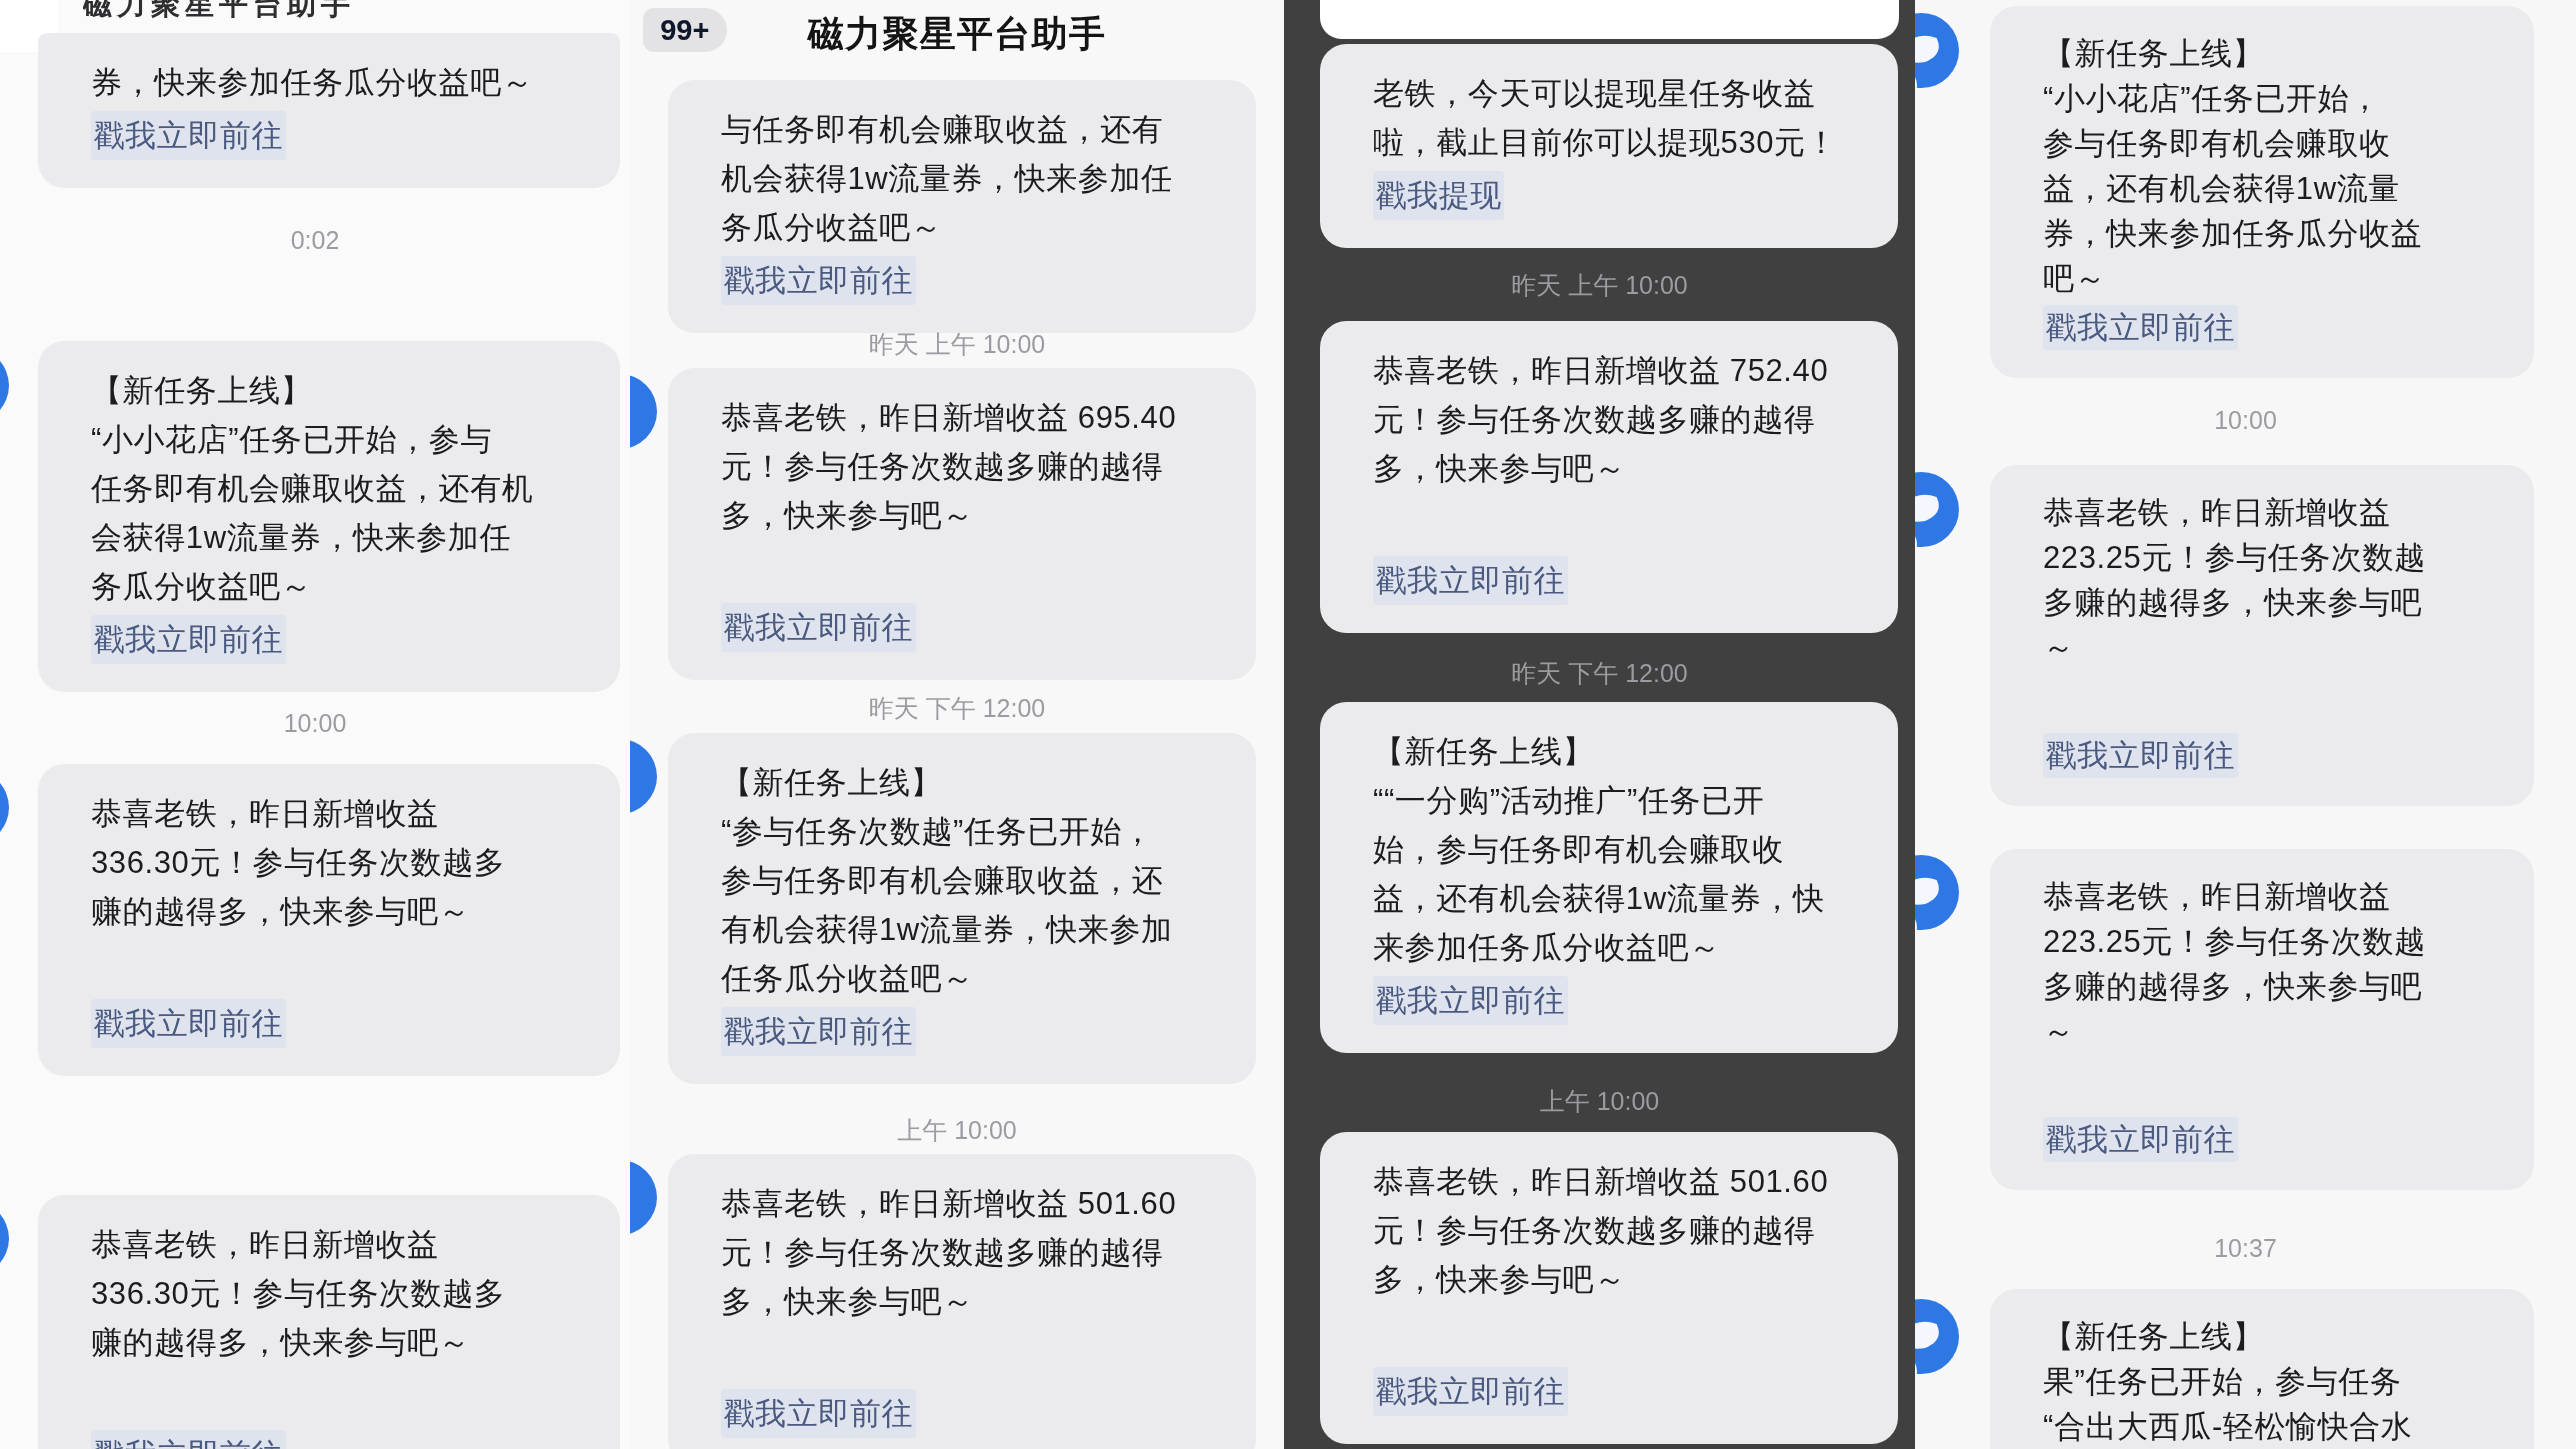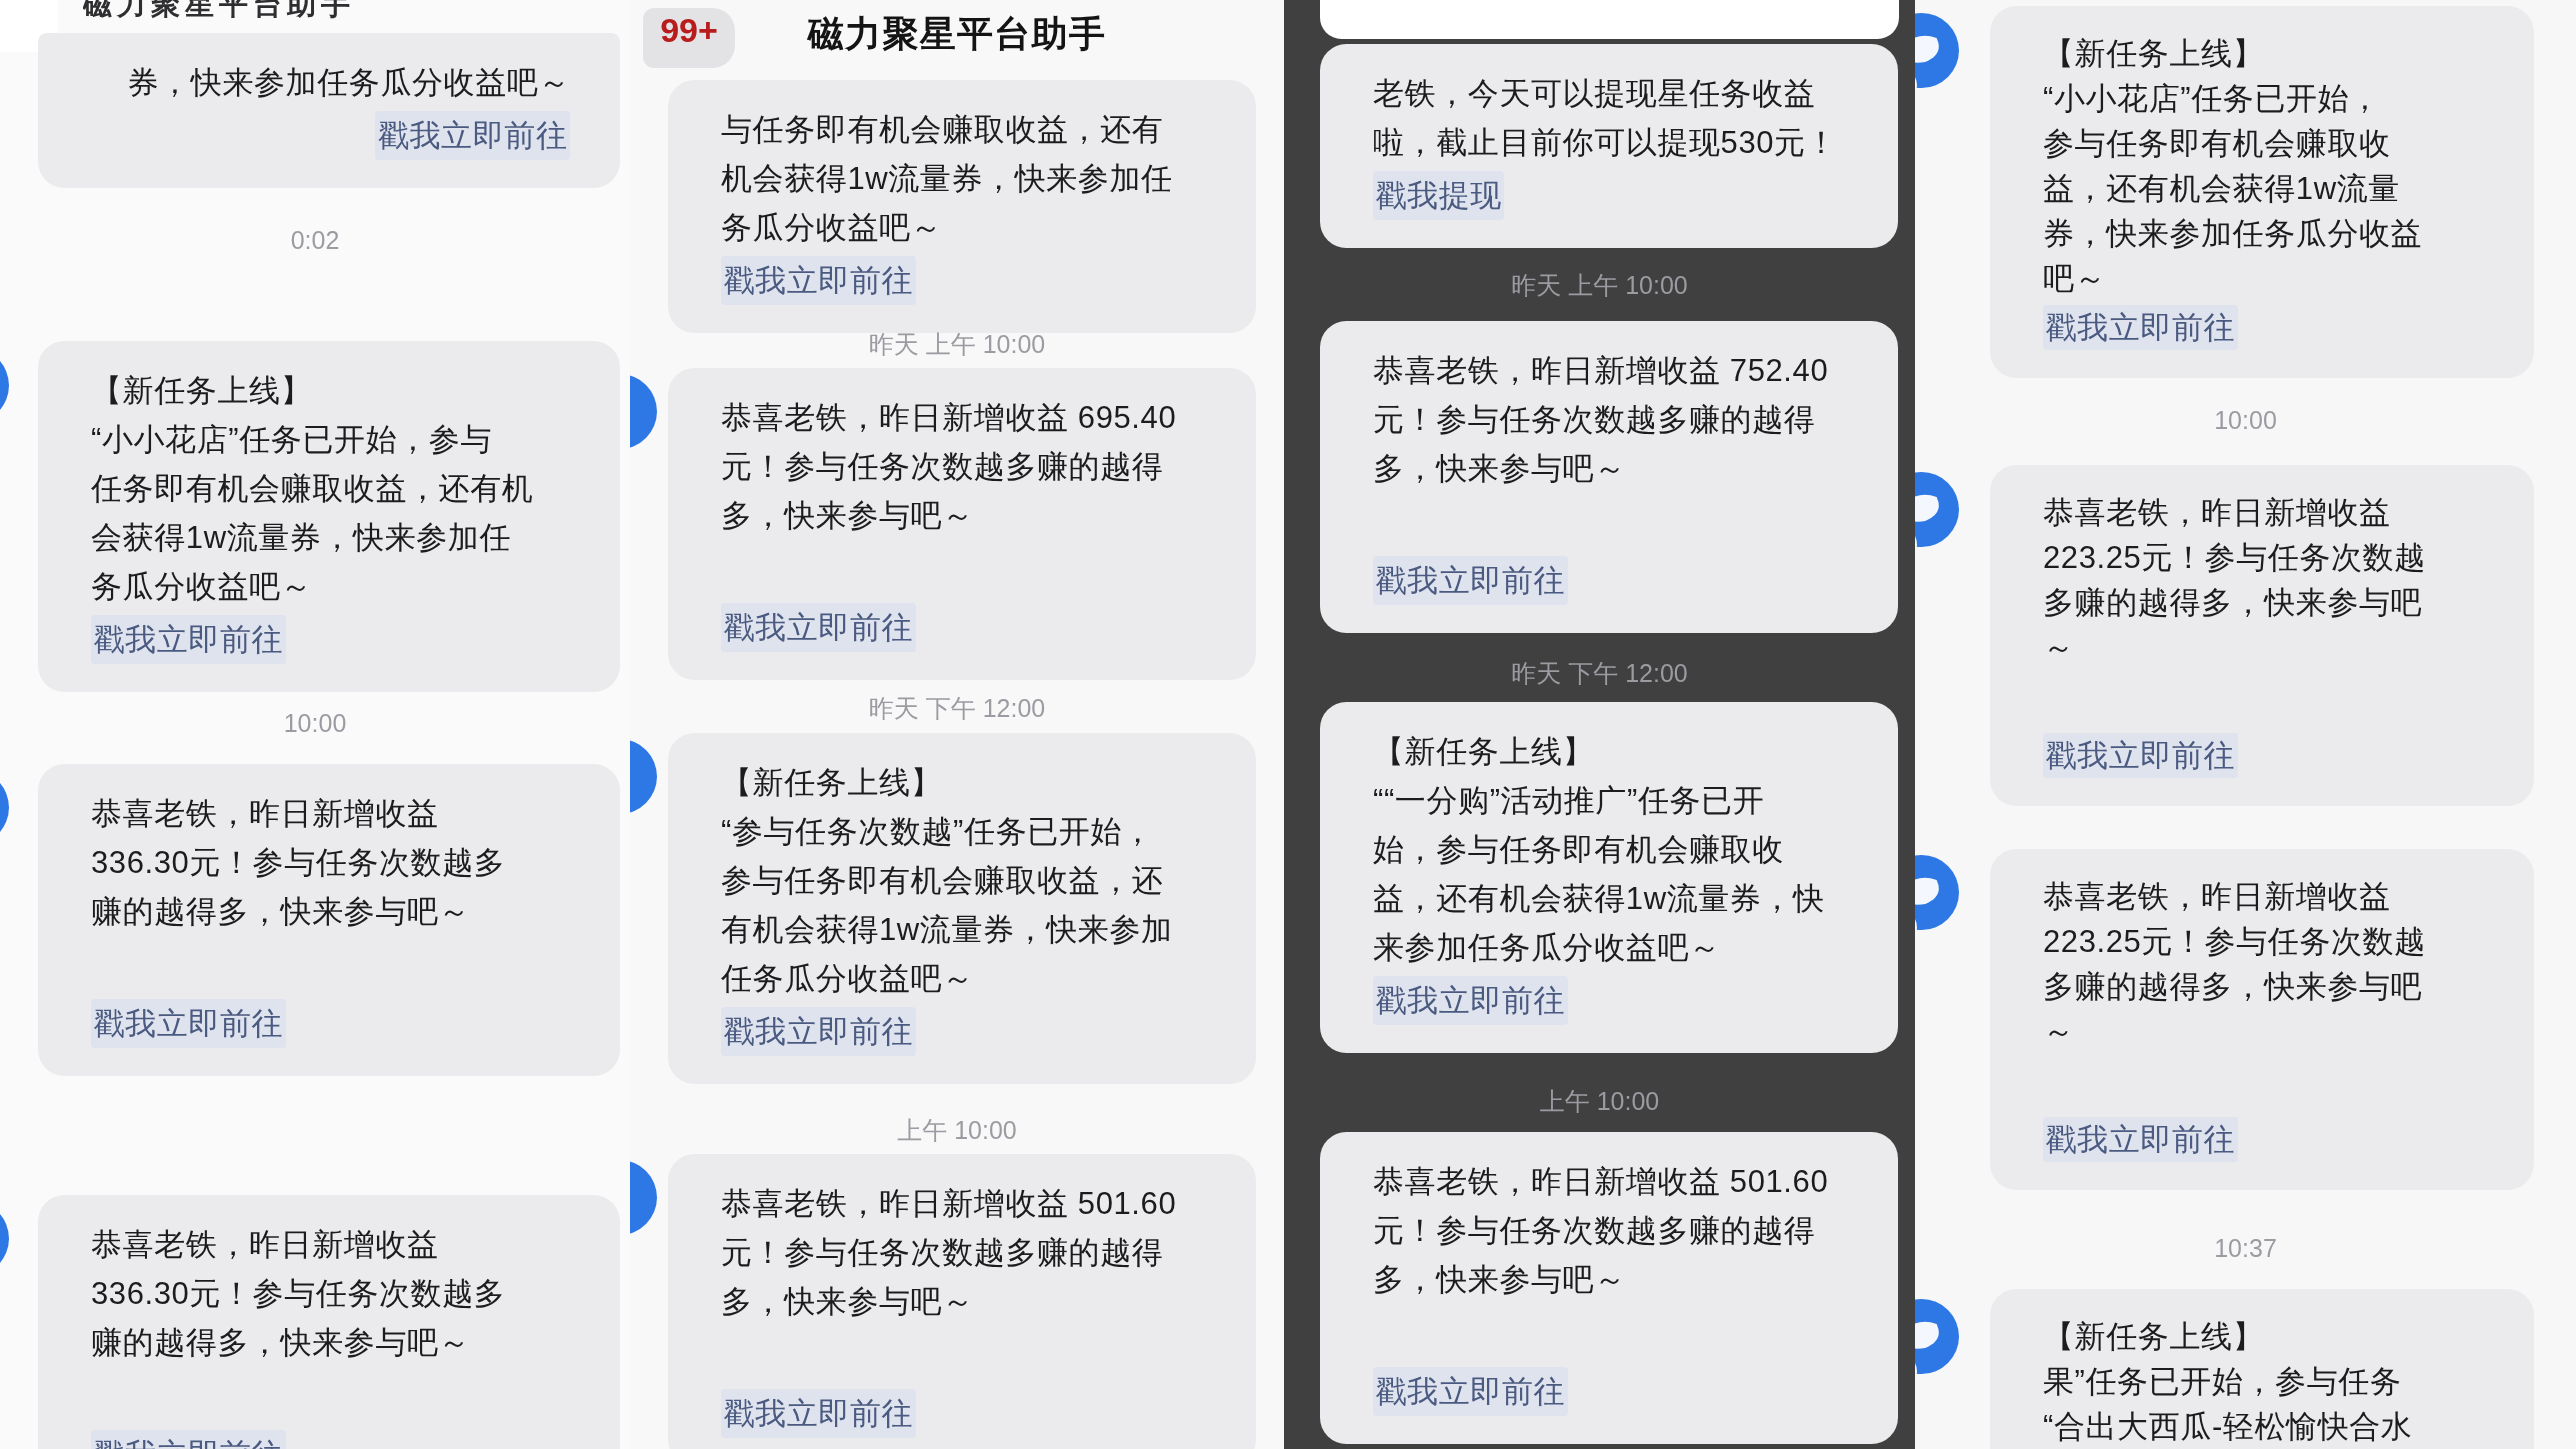--- a/index.html
+++ b/index.html
@@ -11,35 +11,35 @@
   #col3{left:1284px;width:631px;background:#404040;}
   #col4{left:1915px;width:661px;background:#f7f7f8;}
 
   .bubble{position:absolute;background:#ebebed;border-radius:26.4px;
           padding:25px 50px 28px 53px;color:#1c1c1e;font-size:31px;line-height:49px;
           letter-spacing:0.6px;}
   #col1 .bubble{left:38px;width:479px;}
   #col2 .bubble{left:38px;width:485px;}
   #col3 .bubble{left:36px;width:475px;}
   #col4 .bubble{left:75px;width:441px;font-size:31px;line-height:45px;}
-  .bubble.cut-top{border-top-left-radius:8.8px;border-top-right-radius:8.8px;text-align:right;}
+  .bubble.cut-top{border-top-left-radius:8.8px;border-top-right-radius:8.8px;}
   .bubble.cut-bottom{border-bottom-left-radius:0;border-bottom-right-radius:0;}
 
   .line{white-space:nowrap;}
   .link{display:inline-block;margin-top:3.8px;color:#4a5a80;background:rgba(213,221,238,.55);
         border-radius:3.8px;padding:0 2.5px;cursor:pointer;}
   .link.gap{margin-top:63px;}
 
   .ts{position:absolute;left:0;width:100%;text-align:center;color:#9b9ba1;font-size:25px;}
 
   .header-title{position:absolute;top:10px;left:0;width:100%;text-align:center;
                 font-size:36px;font-weight:700;color:#141414;letter-spacing:1.3px;}
-  .badge{position:absolute;left:12.6px;top:7.5px;height:60px;line-height:44px;padding:0 17.6px;
-         background:#e3e3e6;border-radius:11.3px 22.6px 22.6px 11.3px;font-size:34px;font-weight:600;
-         color:#b91c1c;cursor:pointer;}
+  .badge{position:absolute;left:12.6px;top:7.5px;height:44px;line-height:44px;padding:0 17.6px;
+         background:#e3e3e6;border-radius:11.3px 22.6px 22.6px 11.3px;font-size:29px;font-weight:600;
+         color:#0f172a;cursor:pointer;}
 
   .ghost-wrap{position:absolute;left:83px;top:0;width:390px;height:26.4px;overflow:hidden;}
   .ghost{margin-top:-15px;font-size:29px;font-weight:700;color:#2e2e30;letter-spacing:5px;white-space:nowrap;}
   .white-corner{position:absolute;left:-19px;top:-26.4px;width:77px;height:78px;
                 background:#ffffff;border-radius:17.6px;}
   .white-band{position:absolute;left:36px;top:-15px;width:579px;height:54px;background:#ffffff;
               border-radius:0 0 21.4px 21.4px;}
 
   .avatar{position:absolute;width:75px;height:75px;cursor:pointer;}
   .avatar .big{position:absolute;left:0;top:0;width:75px;height:75px;border-radius:50%;

